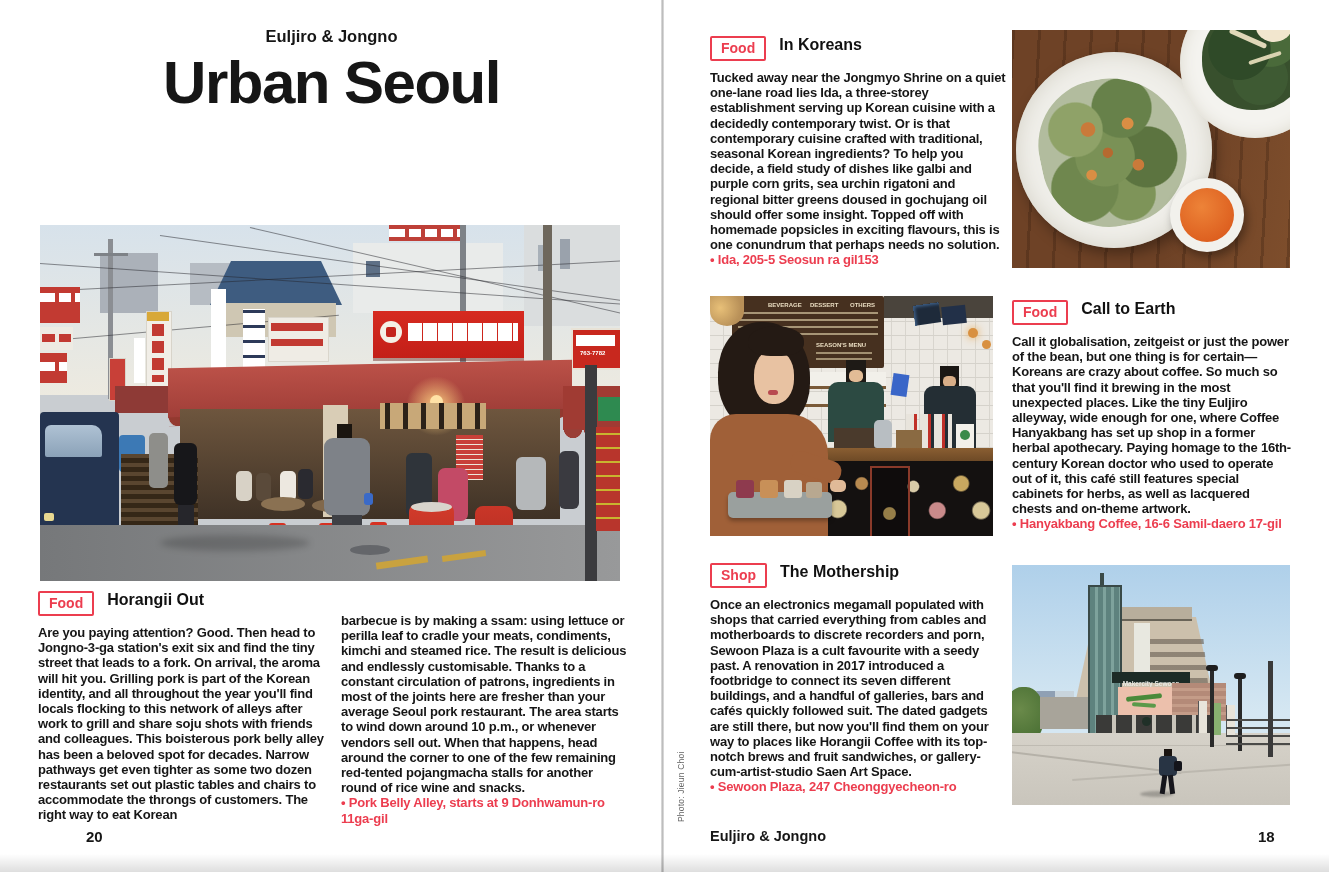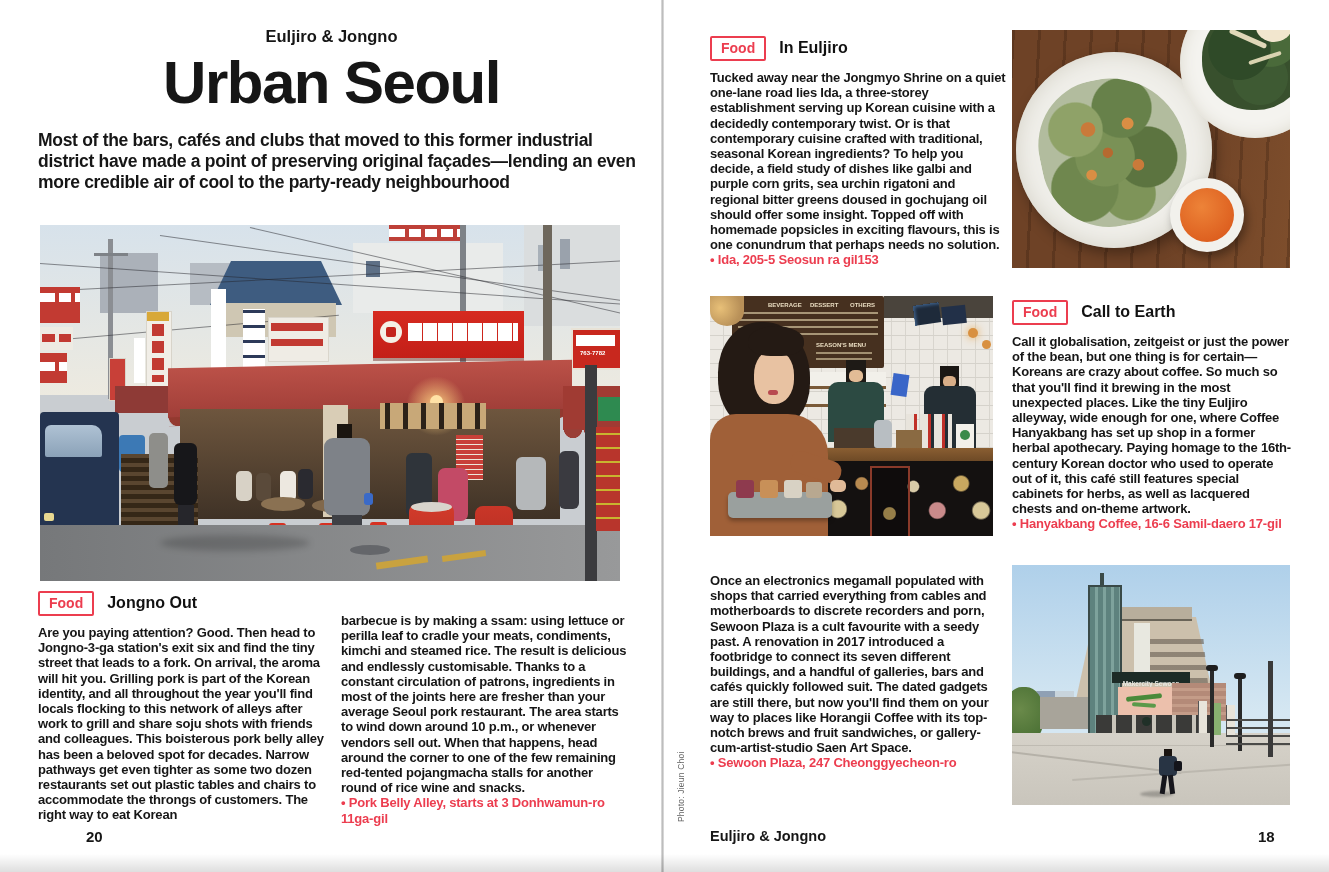--- a/index.html
+++ b/index.html
@@ -8,21 +8,21 @@
           font-family:"Liberation Sans",sans-serif;color:#161616;}
   .abs{position:absolute;}
   .kicker{left:0;top:27px;width:663px;text-align:center;font-size:16.5px;font-weight:700;}
   .title{left:0;top:48px;width:663px;text-align:center;font-size:60px;font-weight:700;
          letter-spacing:-1.5px;margin:0;}
   .intro{left:38px;top:130px;width:598px;font-size:17.5px;line-height:1.2;font-weight:700;
          letter-spacing:-0.3px;margin:0;}
   .photo{position:absolute;overflow:hidden;}
   .cols{left:38px;top:591px;width:592px;display:flex;gap:14px;}
   .col{width:289px;}
-  .secrow{display:flex;align-items:center;height:24px;}
+  .secrow{display:flex;align-items:flex-start;height:24px;}
   .badge{display:inline-block;border:2px solid var(--accent);color:var(--accent);font-weight:700;
          font-size:14px;line-height:1;padding:3px 9px 4px;border-radius:2px;}
   .shead{font-weight:700;font-size:16px;margin-left:13px;color:#111;}
   .body{font-size:13px;line-height:1.17;font-weight:700;color:#161616;letter-spacing:-0.2px;margin:0;}
   .addr{color:var(--accent);}
   .pagenum{font-size:15px;font-weight:700;}
   .footer{font-size:14.5px;font-weight:700;}
   .credit{writing-mode:vertical-rl;transform:rotate(180deg);font-size:8.5px;color:#666;letter-spacing:.2px;}
   .gutter{left:661px;top:0;width:3px;height:872px;
           background:linear-gradient(90deg,#E2E2E2,#BDBDBD,#E2E2E2);}
@@ -37,21 +37,20 @@
   .stool{width:17px;height:19px;background:#D63122;border-radius:3px;box-shadow:0 3px 0 rgba(90,20,10,.4);}
   .tinytxt{font-weight:700;color:#E9DCC0;}
 </style>
 </head>
 <body>
 
 <div class="spread">
 
   <div class="abs kicker">Euljiro &amp; Jongno</div>
   <h1 class="abs title">Urban Seoul</h1>
-  <p class="abs intro">Most of the bars, cafés and clubs that moved to this former industrial district have made a point of preserving original façades—lending an even more credible air of cool to the party-ready neighbourhood</p>
 
   <div class="photo" style="left:40px;top:225px;width:580px;height:356px;background:#C9CDD1;">
     <div class="abs" style="left:0;top:0;width:580px;height:170px;background:linear-gradient(180deg,#D7E2EB,#EDEAE0);"></div>
 
     <div class="abs" style="left:60px;top:28px;width:58px;height:60px;background:#ABB1B9;"></div>
     <div class="abs" style="left:150px;top:38px;width:62px;height:42px;background:#B6BCC3;"></div>
     <div class="abs" style="left:313px;top:18px;width:150px;height:70px;background:#E9EBEA;"></div>
     <div class="abs kb" style="--c:#fff;left:349px;top:0px;width:76px;height:16px;background-color:#BE4038;background-position:4px 4px;background-size:auto 8px;background-repeat:repeat-x;"></div>
     <div class="abs" style="left:326px;top:36px;width:14px;height:16px;background:#5E7086;"></div>
     <div class="abs" style="left:484px;top:0;width:96px;height:101px;background:#DADDDE;"></div>
@@ -165,37 +164,37 @@
     <div class="abs" style="left:545px;top:140px;width:12px;height:216px;background:#3B3B3E;"></div>
     <div class="abs" style="left:558px;top:172px;width:22px;height:24px;background:#2E8A50;"></div>
     <div class="abs kbv" style="--c:#B8352C;left:556px;top:202px;width:24px;height:104px;background-color:#C8B42F;background-size:10px 14px;background-position:7px 8px;"></div>
     <div class="abs" style="left:519px;top:226px;width:20px;height:58px;background:#3A3A40;border-radius:6px;"></div>
   </div>
 
   <div class="abs cols">
     <div class="col">
       <div class="secrow">
         <span class="badge">Food</span>
-        <span class="shead">Jongno Out</span>
+        <span class="shead">Horangii Out</span>
       </div>
       <p class="body" style="margin-top:10px;">Are you paying attention? Good. Then head to Jongno-3-ga station's exit six and find the tiny street that leads to a fork. On arrival, the aroma will hit you. Grilling pork is part of the Korean identity, and all throughout the year you'll find locals flocking to this network of alleys after work to grill and share soju shots with friends and colleagues. This boisterous pork belly alley has been a beloved spot for decades. Narrow pathways get even tighter as some two dozen restaurants set out plastic tables and chairs to accommodate the throngs of customers. The right way to eat Korean</p>
     </div>
     <div class="col">
       <p class="body" style="margin-top:22px;">barbecue is by making a ssam: using lettuce or perilla leaf to cradle your meats, condiments, kimchi and steamed rice. The result is delicious and endlessly customisable. Thanks to a constant circulation of patrons, ingredients in most of the joints here are fresher than your average Seoul pork restaurant. The area starts to wind down around 10 p.m., or whenever vendors sell out. When that happens, head around the corner to one of the few remaining red-tented pojangmacha stalls for another round of rice wine and snacks.</p>
-      <p class="body addr">• Pork Belly Alley, starts at 3 Donhwamun-ro 11ga-gil</p>
+      <p class="body addr">• Pork Belly Alley, starts at 9 Donhwamun-ro 11ga-gil</p>
     </div>
   </div>
   <div class="abs pagenum" style="left:86px;top:828px;">20</div>
 
   <div class="abs gutter"></div>
 
   <div class="abs" style="left:710px;top:36px;width:296px;">
     <div class="secrow">
       <span class="badge">Food</span>
-      <span class="shead">In Euljiro</span>
+      <span class="shead">In Koreans</span>
     </div>
     <p class="body" style="margin-top:10px;">Tucked away near the Jongmyo Shrine on a quiet one-lane road lies Ida, a three-storey establishment serving up Korean cuisine with a decidedly contemporary twist. Or is that contemporary cuisine crafted with traditional, seasonal Korean ingredients? To help you decide, a field study of dishes like galbi and purple corn grits, sea urchin rigatoni and regional bitter greens doused in gochujang oil should offer some insight. Topped off with homemade popsicles in exciting flavours, this is one conundrum that perhaps needs no solution.</p>
     <p class="body addr">• Ida, 205-5 Seosun ra gil153</p>
   </div>
 
   <div class="photo" style="left:1012px;top:30px;width:278px;height:238px;background:linear-gradient(100deg,#6E4226 0 60%,#7E4E2C);">
     <div class="abs" style="left:0;top:0;width:278px;height:238px;background:repeating-linear-gradient(93deg,rgba(40,20,8,.25) 0 3px,rgba(0,0,0,0) 3px 26px);"></div>
     <div class="abs" style="left:4px;top:22px;width:196px;height:196px;border-radius:50%;background:#F0EFEA;box-shadow:inset 0 0 22px #D4D1C6, 4px 6px 14px rgba(0,0,0,.35);"></div>
     <div class="abs" style="left:28px;top:48px;width:146px;height:148px;border-radius:46% 54% 50% 48%;transform:rotate(-12deg);background:
       radial-gradient(circle at 28% 30%,#8FA268 0 18%,transparent 19%),
@@ -302,20 +301,24 @@
   <div class="abs" style="left:1012px;top:300px;width:280px;">
     <div class="secrow">
       <span class="badge">Food</span>
       <span class="shead">Call to Earth</span>
     </div>
     <p class="body" style="margin-top:10px;">Call it globalisation, zeitgeist or just the power of the bean, but one thing is for certain— Koreans are crazy about coffee. So much so that you'll find it brewing in the most unexpected places. Like the tiny Euljiro alleyway, wide enough for one, where Coffee Hanyakbang has set up shop in a former herbal apothecary. Paying homage to the 16th-century Korean doctor who used to operate out of it, this café still features special cabinets for herbs, as well as lacquered chests and on-theme artwork.</p>
     <p class="body addr">• Hanyakbang Coffee, 16-6 Samil-daero 17-gil</p>
   </div>
 
   <div class="abs" style="left:710px;top:563px;width:296px;">
+    <div class="secrow">
+      <span class="badge">Shop</span>
+      <span class="shead">The Mothership</span>
+    </div>
     <p class="body" style="margin-top:10px;">Once an electronics megamall populated with shops that carried everything from cables and motherboards to discrete recorders and porn, Sewoon Plaza is a cult favourite with a seedy past. A renovation in 2017 introduced a footbridge to connect its seven different buildings, and a handful of galleries, bars and cafés quickly followed suit. The dated gadgets are still there, but now you'll find them on your way to places like Horangii Coffee with its top-notch brews and fruit sandwiches, or gallery-cum-artist-studio Saen Art Space.</p>
     <p class="body addr">• Sewoon Plaza, 247 Cheonggyecheon-ro</p>
   </div>
 
   <div class="photo" style="left:1012px;top:565px;width:278px;height:240px;background:linear-gradient(180deg,#AFD0EA,#D5E7F2 62%);">
     <div class="abs" style="left:0;top:126px;width:62px;height:36px;background:
       linear-gradient(90deg,#9FB0C0 0 40%,#8FA0B4 40% 70%,#C8D4DC 70%);"></div>
     <div class="abs" style="left:-8px;top:122px;width:40px;height:56px;background:radial-gradient(circle at 40% 40%,#6A8A4A,#4A7034 80%);border-radius:45%;"></div>
 
     <div class="abs" style="left:58px;top:52px;width:150px;height:110px;background:#CCC0AC;clip-path:polygon(16% 0,84% 0,100% 100%,0 100%);"></div>

